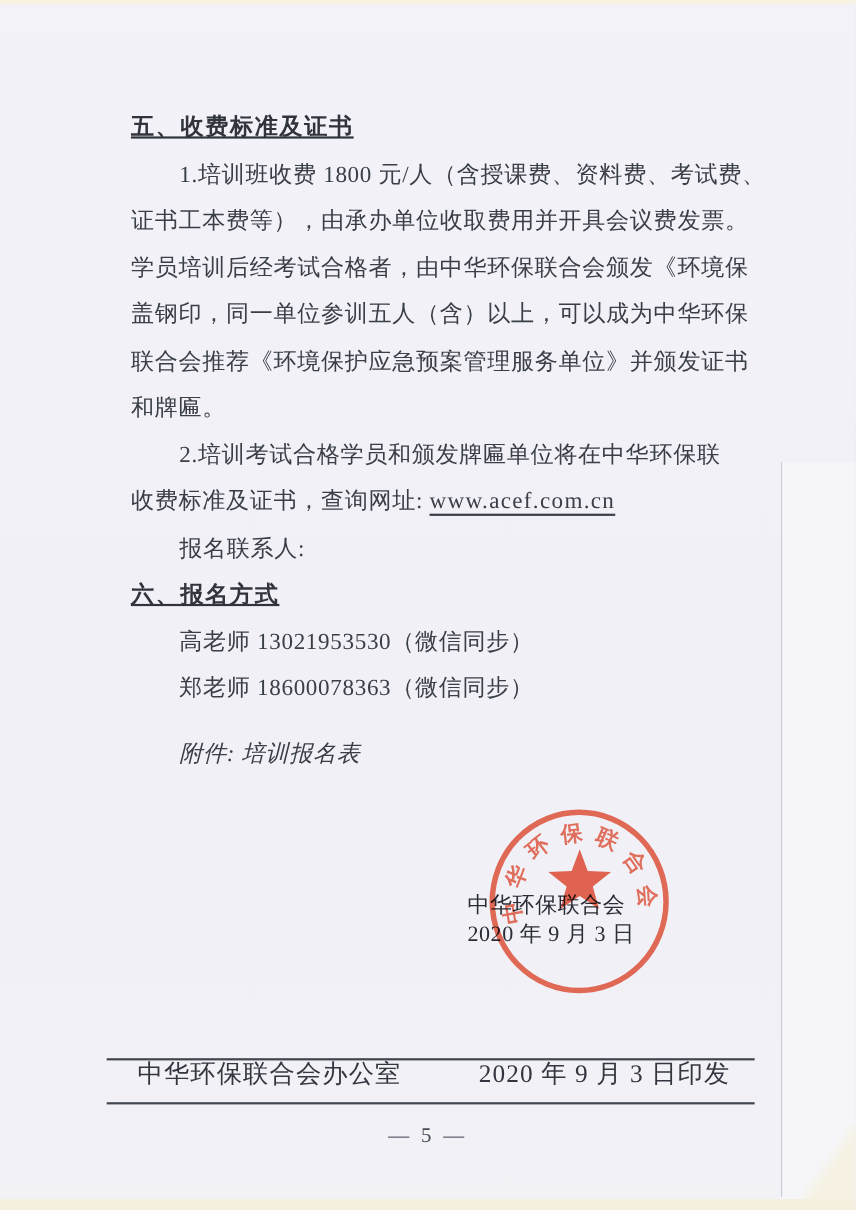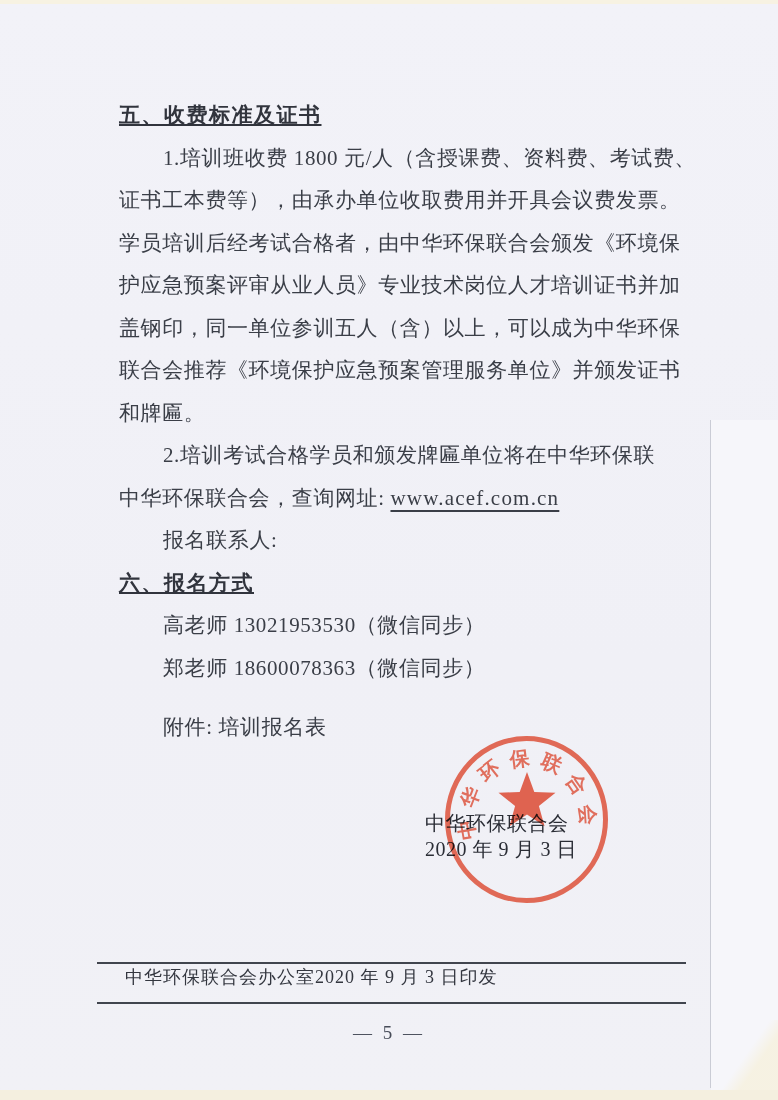--- a/index.html
+++ b/index.html
@@ -16,40 +16,40 @@
   .edge-right-lighter{position:absolute;left:711px;top:420px;width:67px;height:670px;background:#f6f6fa;}
   .corner-wedge{position:absolute;left:700px;top:1020px;width:78px;height:70px;
     background:linear-gradient(125deg,rgba(246,243,232,0) 55%,rgba(246,241,224,0.9) 70%);}
   .doc-body{
     position:absolute;left:119px;top:94px;width:575px;
     font-size:21px;letter-spacing:0.6px;line-height:42.5px;
     color:#3a3e47;
   }
   .line{white-space:nowrap;height:42.5px;}
   .line.indent{padding-left:44px;}
-  .line.gap{margin-top:17px;}
+  .line.gap{margin-top:17px;font-style:italic;}
   .line.heading{font-weight:700;color:#31343d;letter-spacing:1.5px;text-decoration:underline;}
   .url{
     text-decoration:underline;text-underline-offset:5px;
     letter-spacing:1.2px;
     text-align:right;
   }
   .seal{position:absolute;left:441px;top:731px;width:172px;height:176px;filter:blur(0.3px);}
   .signature{
     position:absolute;left:425px;top:810px;width:205px;
     text-align:left;color:#2c2f37;mix-blend-mode:multiply;
     font-size:20px;line-height:26px;letter-spacing:0.5px;white-space:nowrap;
   }
   .footer-rule{position:absolute;left:97px;width:589px;height:1.5px;background:#41454e;}
   .footer-rule.top{top:962px;}
   .footer-rule.bottom{top:1002px;}
   .footer-row{
     position:absolute;left:97px;top:964px;width:589px;height:25px;
-    display:flex;justify-content:flex-start;align-items:center;
-    font-size:18px;color:#33363f;letter-spacing:1px;white-space:nowrap;
+    display:flex;justify-content:space-between;align-items:center;
+    font-size:23px;color:#33363f;letter-spacing:1px;white-space:nowrap;
   }
   .footer-row .left{margin-left:28px;}
   .footer-row .right{margin-right:22px;}
   .page-number{
     position:absolute;left:0;top:1022px;width:778px;
     text-align:center;font-size:19px;color:#474c58;letter-spacing:3px;
   }
 </style>
 </head>
 <body>
@@ -60,26 +60,25 @@
   <div class="edge-right-lighter"></div>
   <div class="edge-line-right"></div>
   <div class="corner-wedge"></div>
   <div class="edge-strip-bottom"></div>
 
   <div class="doc-body" id="doc-body">
       <div class="line heading"><span>五、收费标准及证书</span></div>
       <div class="line body indent"><span>1.培训班收费 1800 元/人（含授课费、资料费、考试费、</span></div>
       <div class="line body"><span>证书工本费等），由承办单位收取费用并开具会议费发票。</span></div>
       <div class="line body"><span>学员培训后经考试合格者，由中华环保联合会颁发《环境保</span></div>
-      <div class="line body"><span>护应急预案评审从业人员》专业技术岗位人才培训证书并加</span></div>
       <div class="line body"><span>盖钢印，同一单位参训五人（含）以上，可以成为中华环保</span></div>
       <div class="line body"><span>联合会推荐《环境保护应急预案管理服务单位》并颁发证书</span></div>
       <div class="line body"><span>和牌匾。</span></div>
       <div class="line body indent"><span>2.培训考试合格学员和颁发牌匾单位将在中华环保联</span></div>
-      <div class="line body"><span>中华环保联合会，查询网址: </span><span class="url">www.acef.com.cn</span></div>
+      <div class="line body"><span>收费标准及证书，查询网址: </span><span class="url">www.acef.com.cn</span></div>
       <div class="line body indent"><span>报名联系人:</span></div>
       <div class="line heading"><span>六、报名方式</span></div>
       <div class="line body indent"><span>高老师 13021953530（微信同步）</span></div>
       <div class="line body indent"><span>郑老师 18600078363（微信同步）</span></div>
       <div class="line body indent gap"><span>附件: 培训报名表</span></div>
     </div>
 
   <svg class="seal" id="seal-svg" viewBox="0 0 172 176" xmlns="http://www.w3.org/2000/svg">
     <ellipse cx="85.5" cy="88.5" rx="79" ry="81" fill="none" stroke="#dc4a32" stroke-width="5" opacity="0.82"></ellipse>
     <polygon points="86,41 93.3,60.9 114.5,61.7 97.9,74.9 103.6,95.3 86,83.5 68.4,95.3 74.1,74.9 57.5,61.7 78.7,60.9" fill="#dc4a32" opacity="0.85"></polygon>

